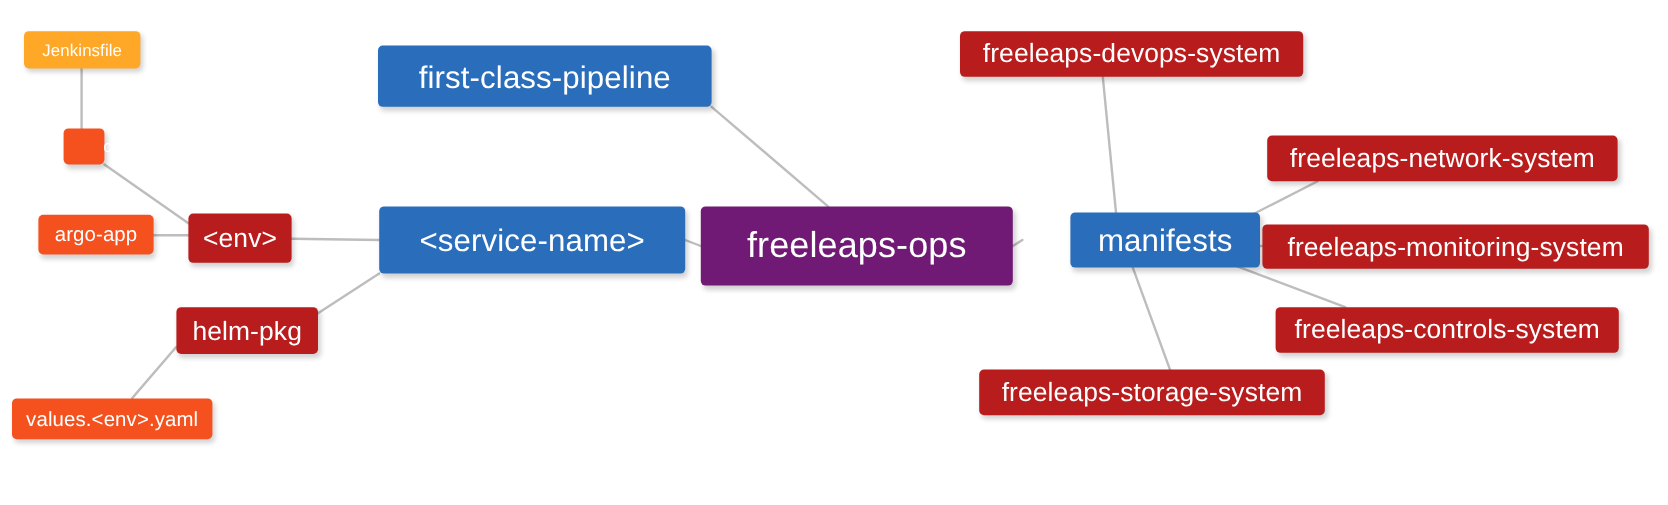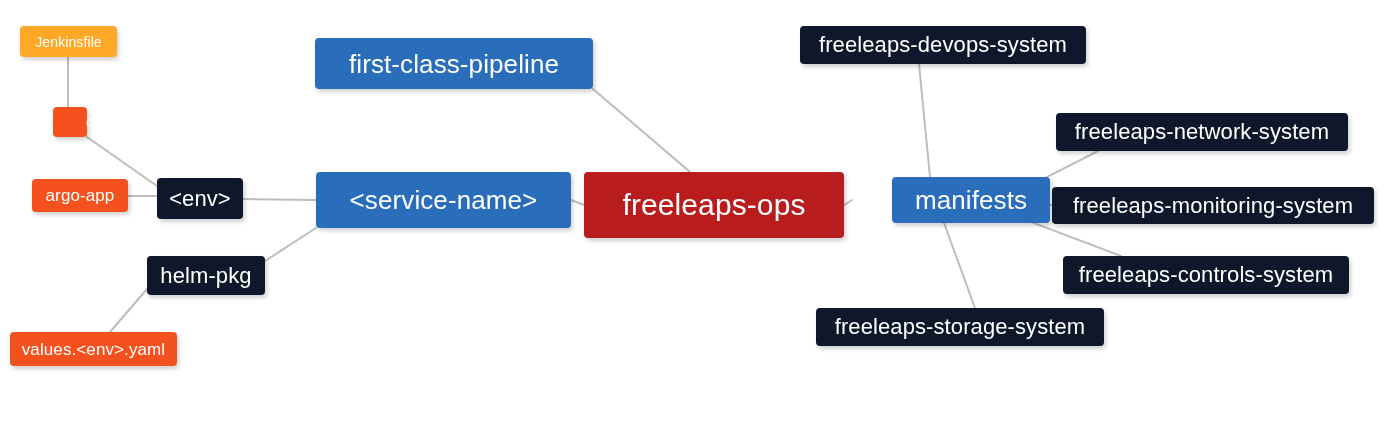--- a/index.html
+++ b/index.html
@@ -36,23 +36,23 @@
     line-height: 1;
     text-align: center;
     box-shadow: 2px 3px 4px rgba(0,0,0,0.18);
     letter-spacing: 0.1px;
   }
   .node-label {
     display: block;
     width: 100%;
     text-align: center;
   }
-  .n-root      { background: #b91c1c; font-size: 31px; }
+  .n-root      { background: #701a75; font-size: 31px; }
   .n-blue      { background: #2a6ebb; }
-  .n-green     { background: #0f172a; }
+  .n-green     { background: #b91c1c; }
   .n-orange    { background: #ffa726; }
   .n-red       { background: #f4511e; }
   .fs-xl  { font-size: 30px; }
   .fs-lg  { font-size: 26px; }
   .fs-md  { font-size: 22px; }
   .fs-sm  { font-size: 17px; }
   .fs-xs  { font-size: 14px; }
 </style>
 </head>
 <body>

